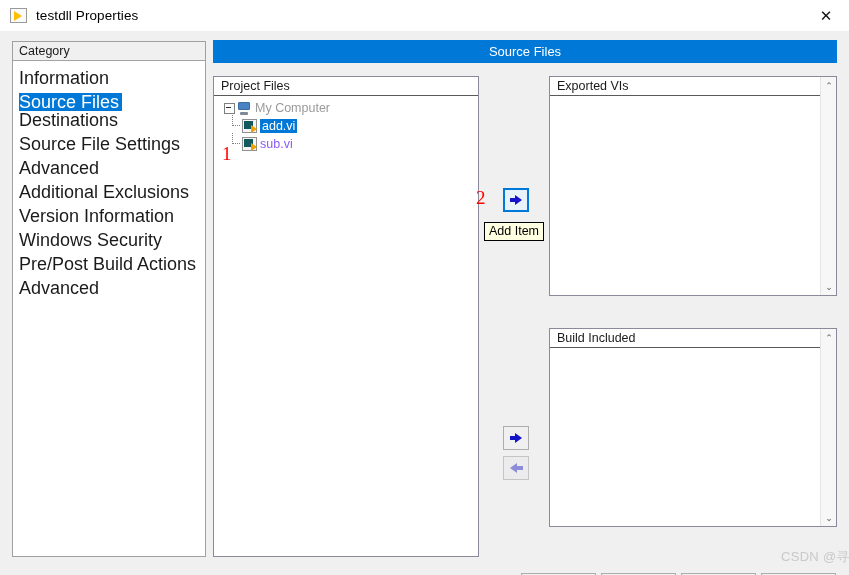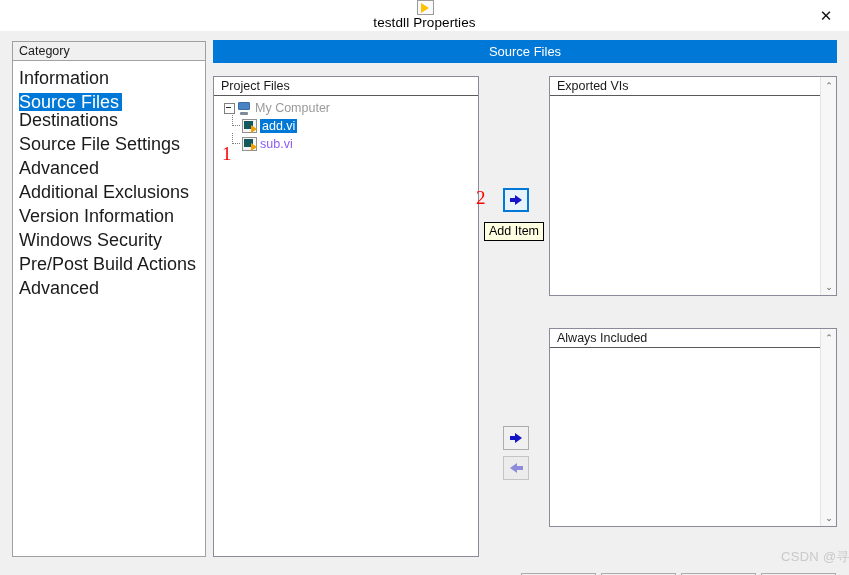--- a/index.html
+++ b/index.html
@@ -19,21 +19,20 @@
 
   
   .titlebar {
     position: absolute;
     left: 0; top: 0;
     width: 849px;
     height: 31px;
     background: #ffffff;
     display: flex;
     align-items: center;
-    flex-direction: column;
   }
   .title-icon {
     width: 17px;
     height: 15px;
     margin-left: 10px;
     margin-right: 9px;
     border: 1px solid #9a9a9a;
     background: #fafafa;
     box-sizing: border-box;
     position: relative;
@@ -470,21 +469,21 @@
     <div class="panel-body"></div>
     <div class="scrollbar">
       <div class="sb-arrow sb-up">⌃</div>
       <div class="sb-arrow sb-down">⌄</div>
     </div>
   </div>
 
   <div class="std-btn disabled" id="btn-define-prototype">Define Prototype...</div>
 
   <div class="list-panel" id="panel-always">
-    <div class="panel-header">Always Included</div>
+    <div class="panel-header">Build Included</div>
     <div class="panel-body"></div>
     <div class="scrollbar">
       <div class="sb-arrow sb-up">⌃</div>
       <div class="sb-arrow sb-down">⌄</div>
     </div>
   </div>
 
   <div class="arrow-btn" id="btn-include-add">
     <span class="arrow-glyph arrow-right"></span>
   </div>

